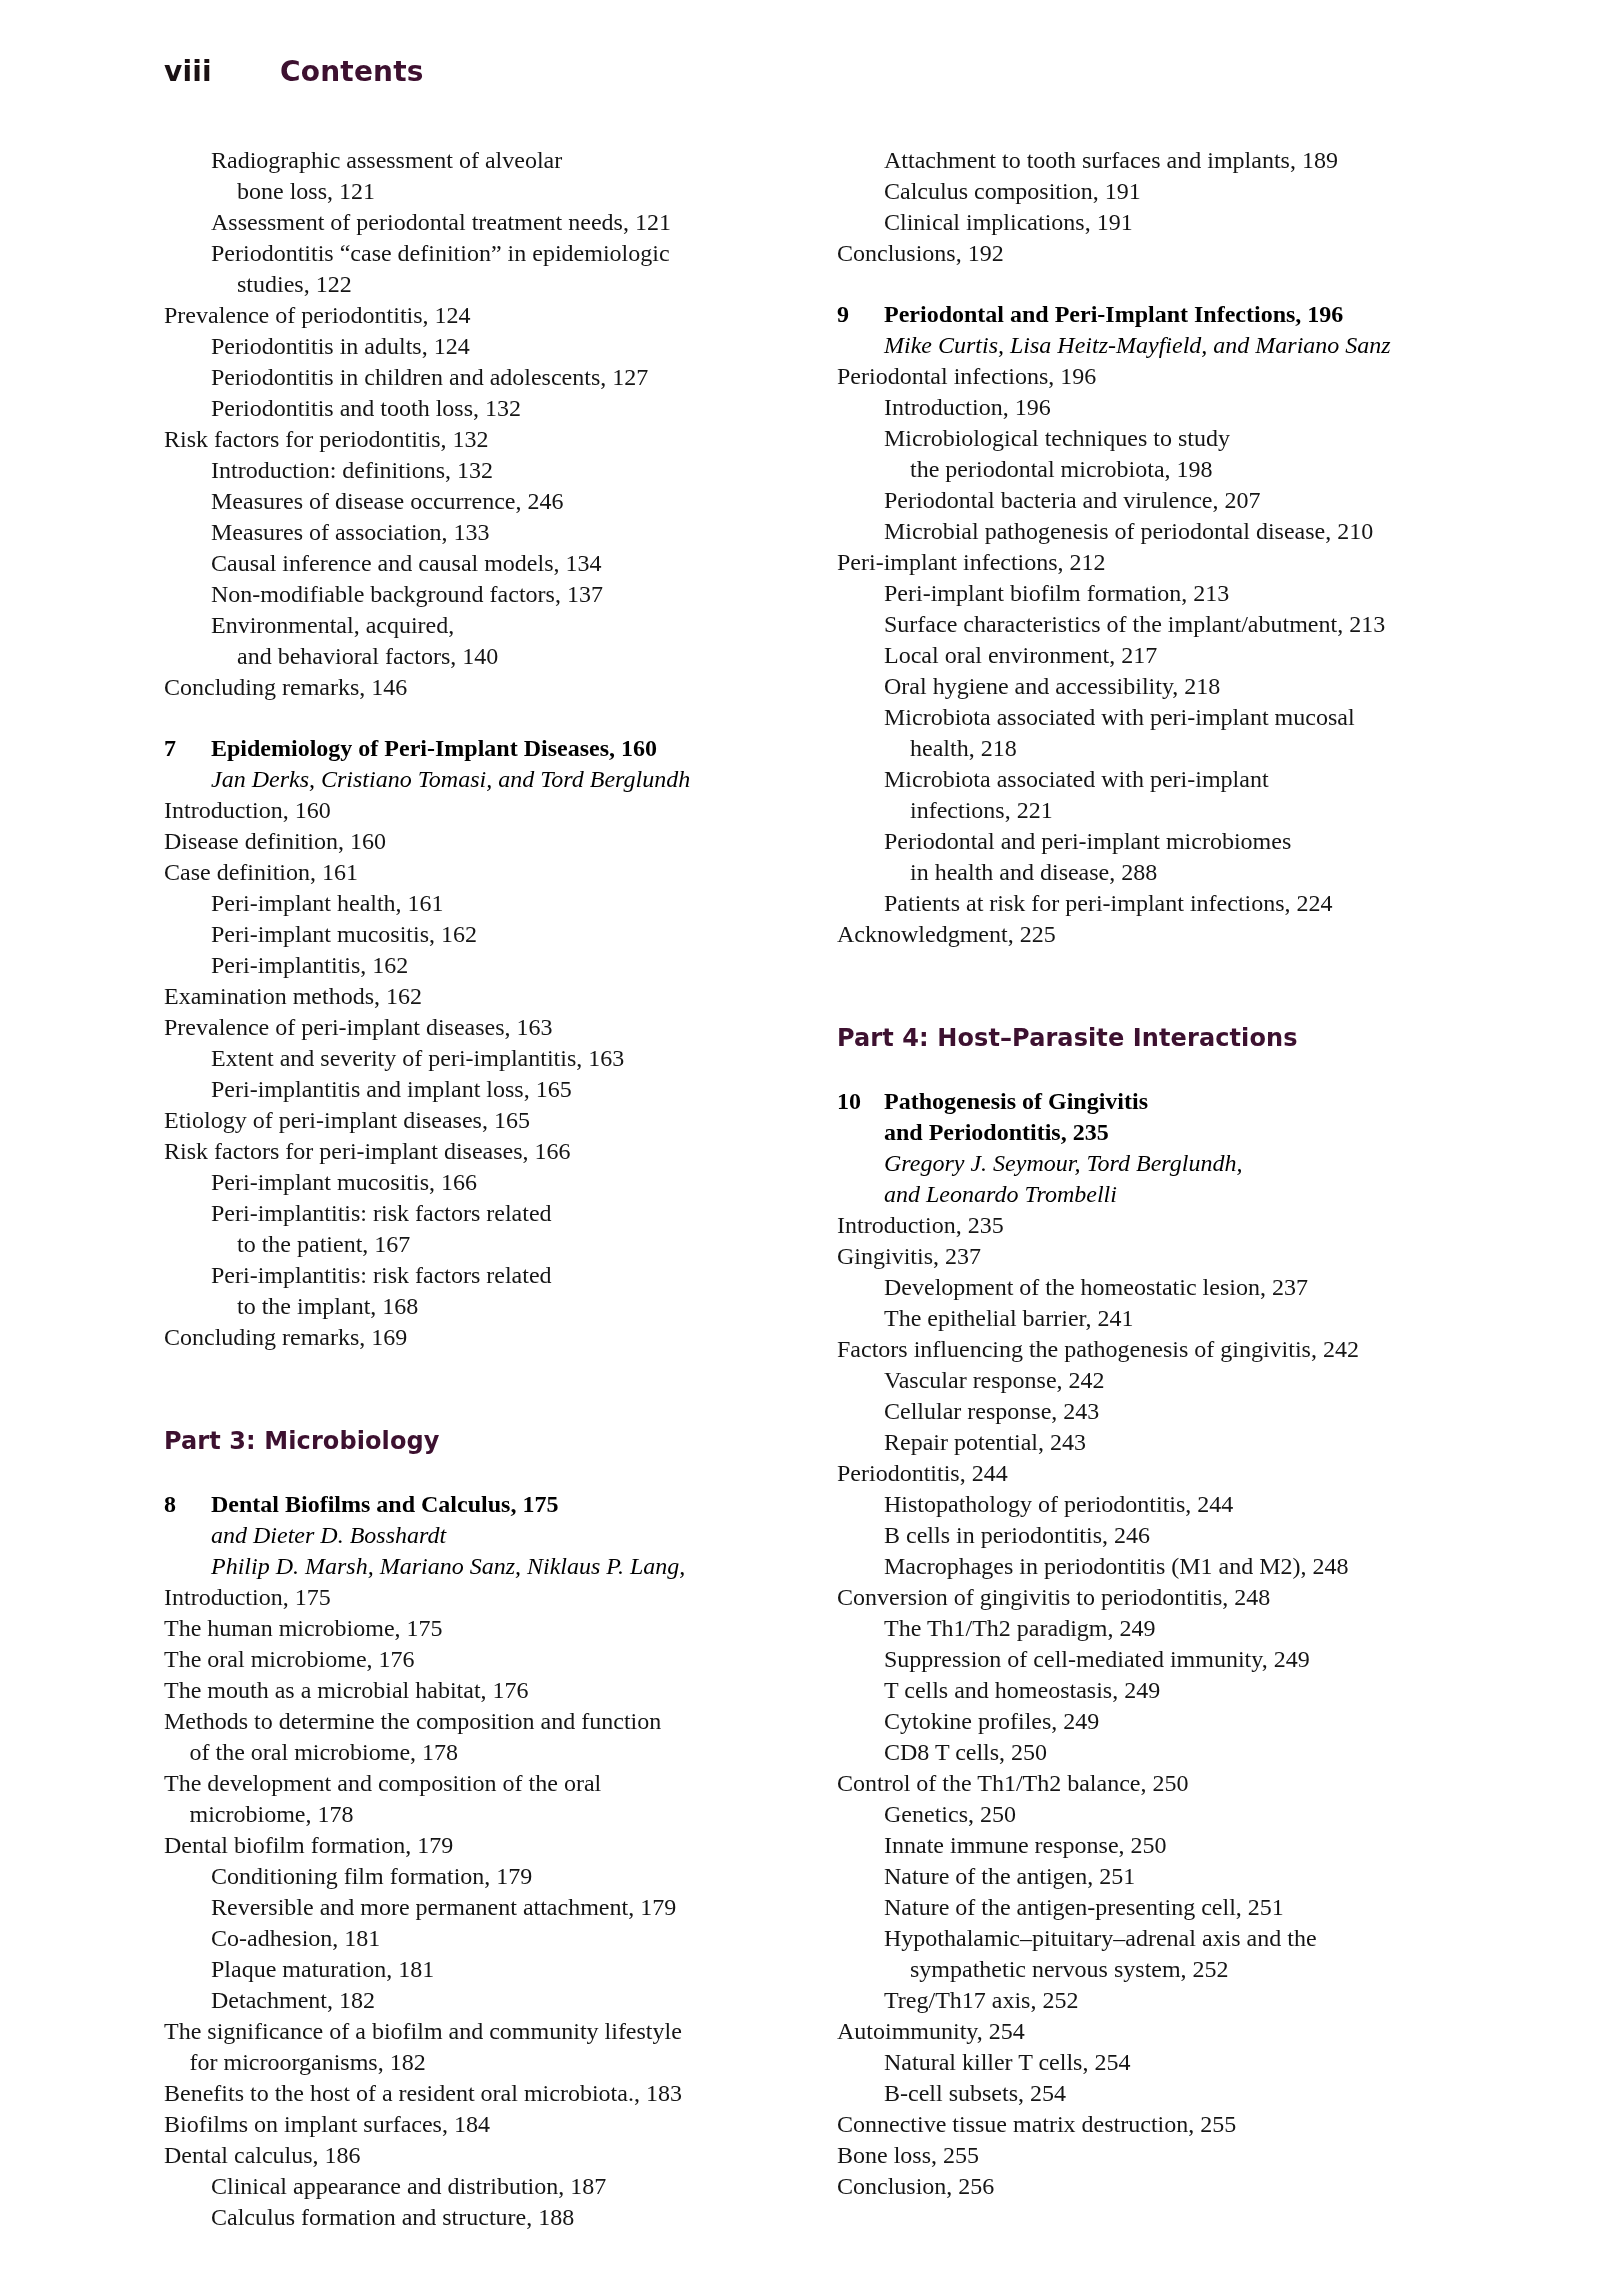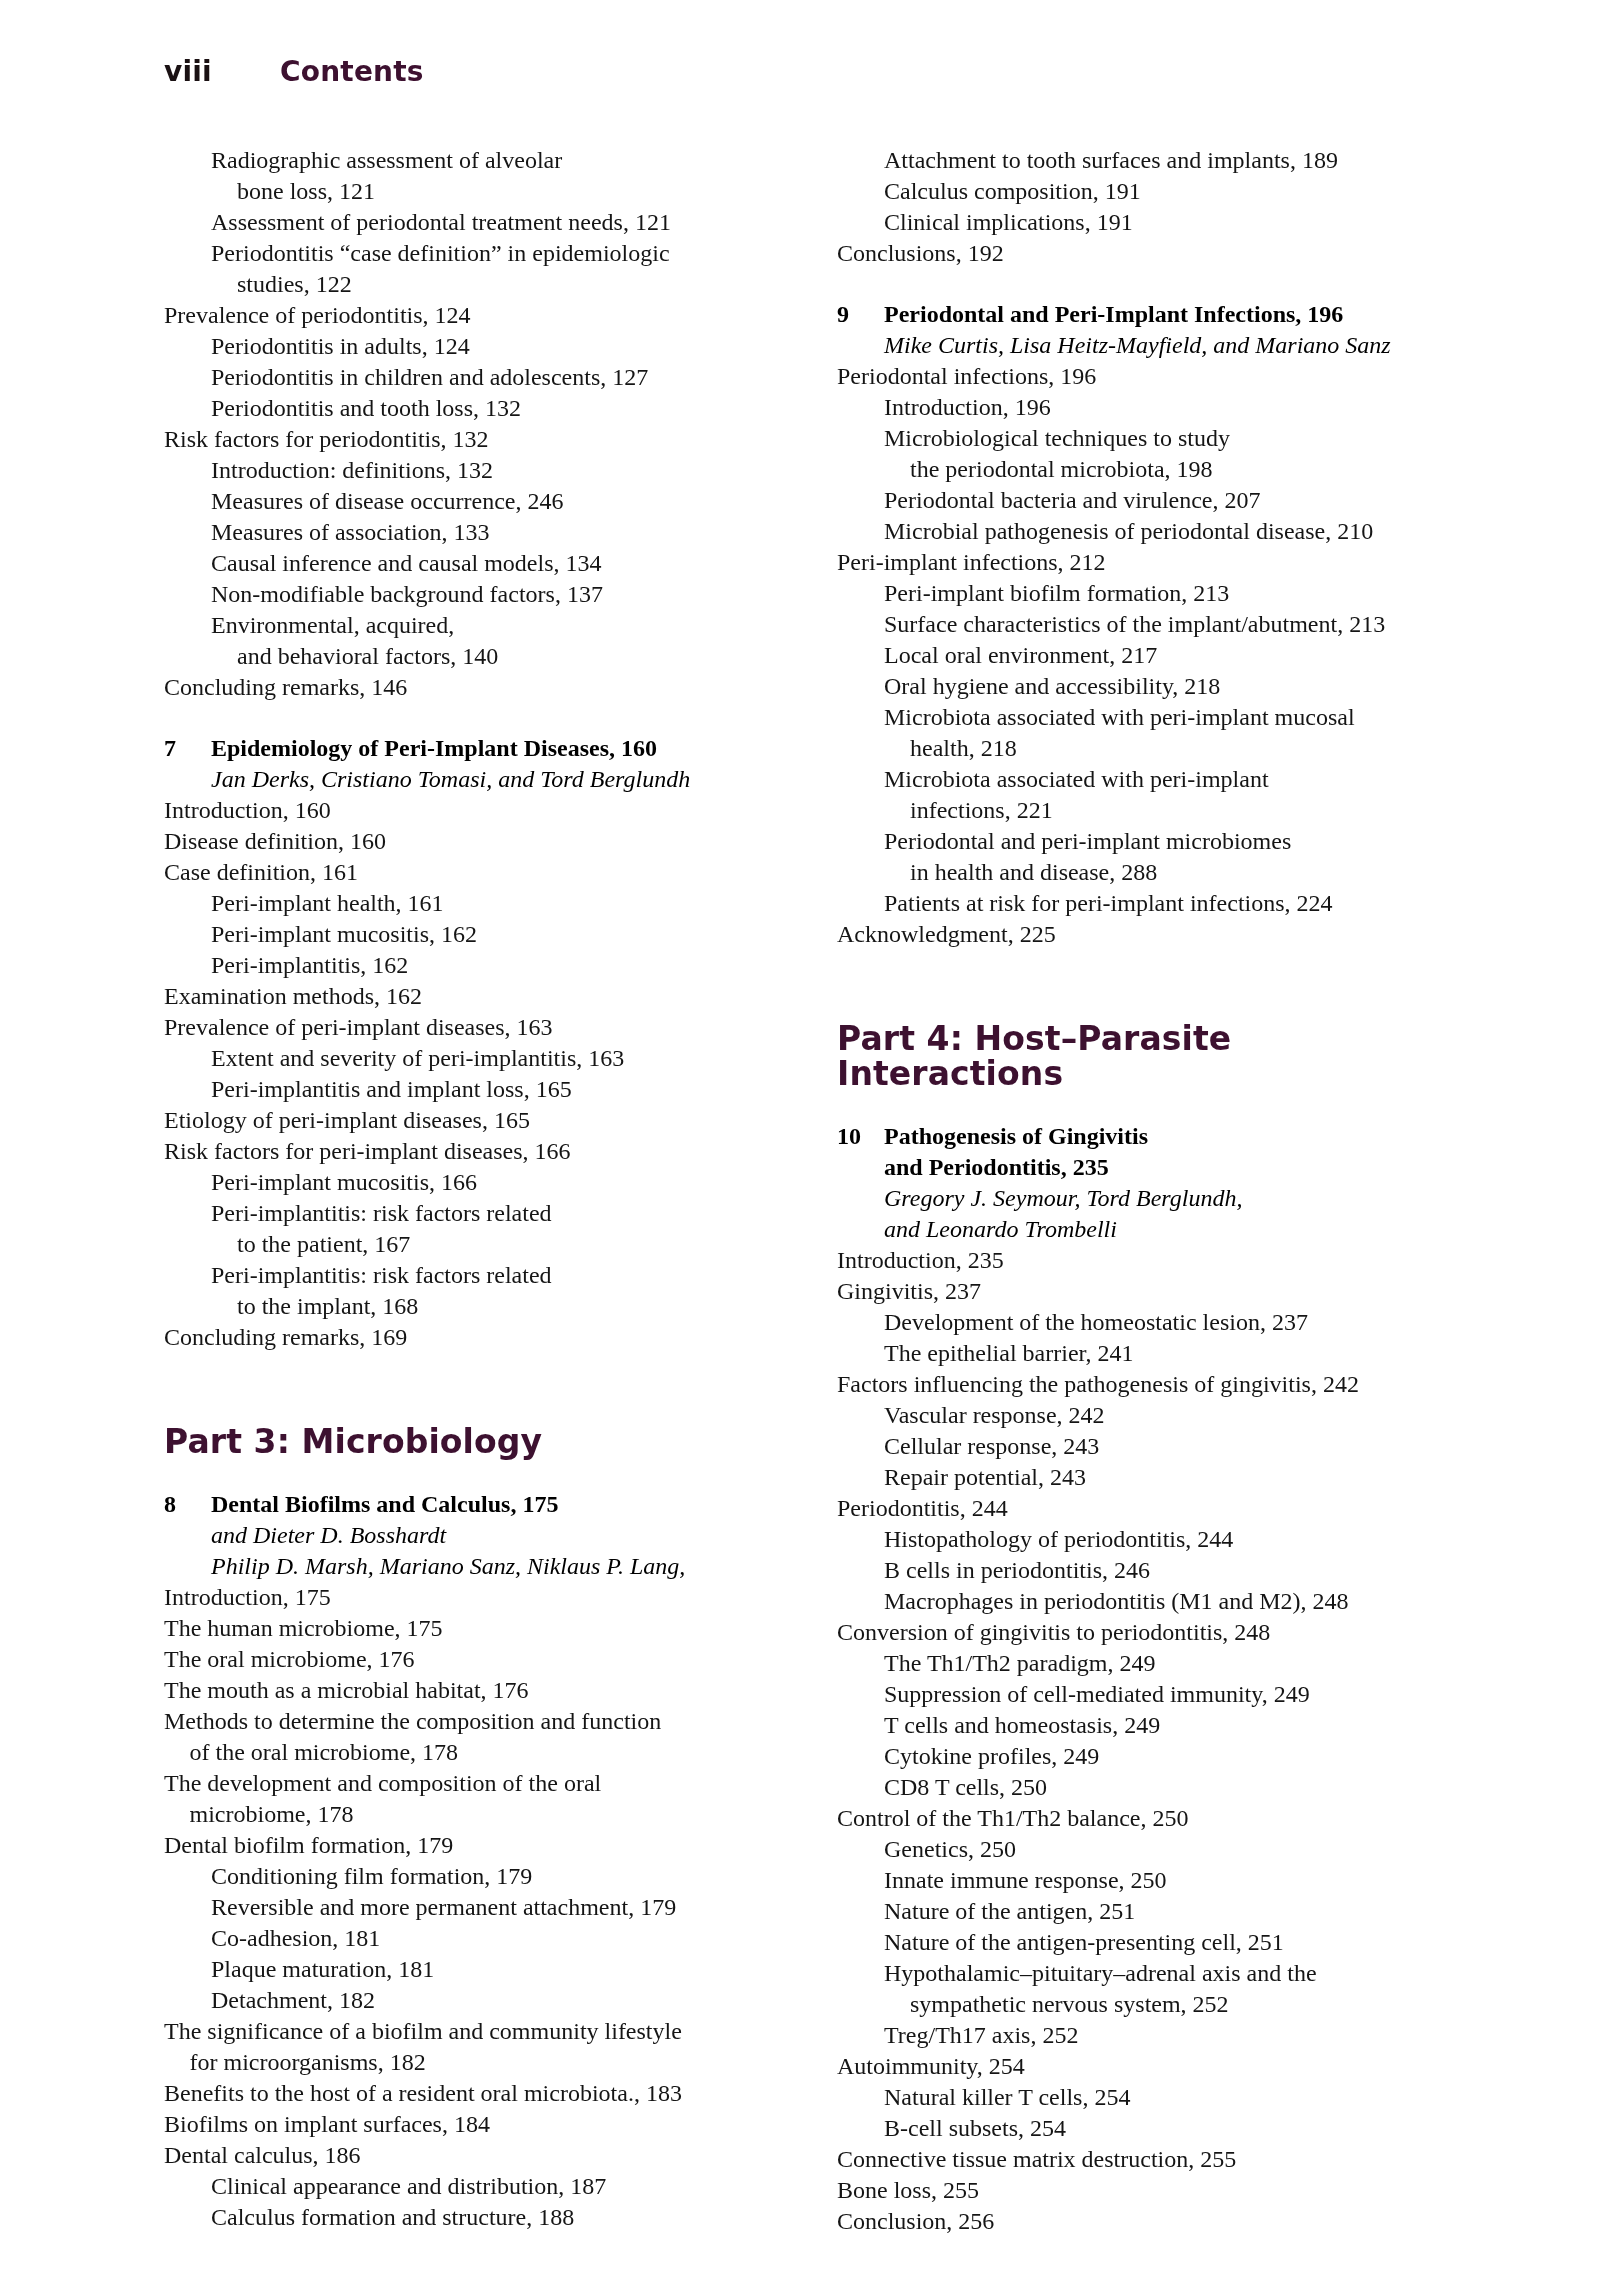--- a/index.html
+++ b/index.html
@@ -106,21 +106,21 @@
   }
   .chapter .chap-authors-cont {
     font-style: italic;
     padding-left: 47px;
   }
 
   
   .part-heading {
     font-family: "DejaVu Sans", "Liberation Sans", sans-serif;
     font-weight: bold;
-    font-size: 33px;
+    font-size: 24px;
     color: #3d1130;
     letter-spacing: 0.1px;
     margin-top: 71px;
     margin-bottom: 0px;
     line-height: 35px;
   }
 </style>
 </head>
 <body>
 

